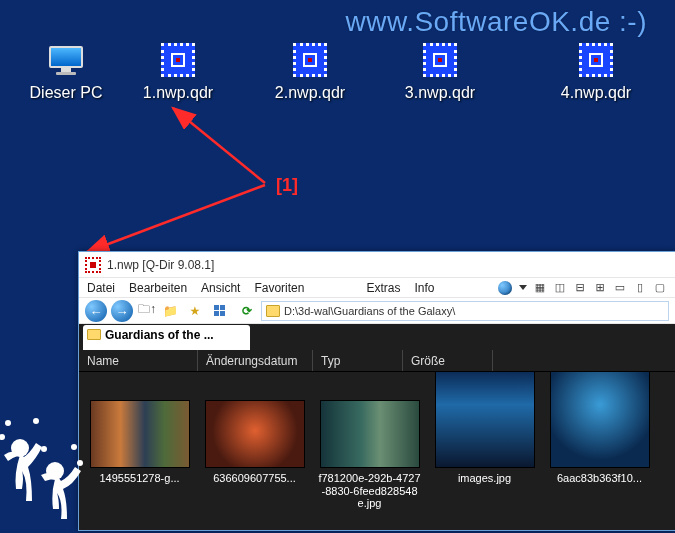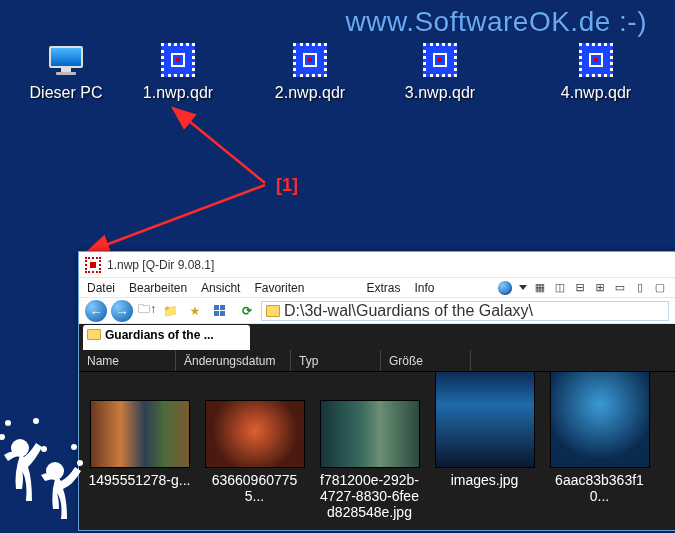--- a/index.html
+++ b/index.html
@@ -99,21 +99,21 @@
   .toolbar {
     height: 26px;
     display:flex; align-items:center; gap:4px;
     padding: 0 6px;
     border-bottom: 1px solid #e6e6e6;
   }
   .toolbar .tbtn { width:20px;height:20px;display:flex;align-items:center;justify-content:center;border-radius:2px;font-size:12px;color:#333;cursor:pointer;}
   .toolbar .nav-back,.toolbar .nav-fwd{width:22px;height:22px;border-radius:50%;background:radial-gradient(circle at 30% 30%,#7fc9ff,#0b5aa8);color:#fff;display:flex;align-items:center;justify-content:center;font-size:13px;}
   .toolbar .addr {
     flex:1; height:20px; border:1px solid #bcd4ee; background:#fff;
-    display:flex; align-items:center; padding:0 4px; font-size:16px; color:#333;
+    display:flex; align-items:center; padding:0 4px; font-size:11px; color:#333;
   }
   .toolbar .addr .folder { width:14px;height:12px;background:#ffd96b;border:1px solid #caa32b;border-radius:1px;margin-right:4px;}
   .toolbar .grid-ic{display:grid;grid-template:repeat(2,5px)/repeat(2,5px);gap:1px;}
   .toolbar .grid-ic span{background:#3b78c4;}
   .toolbar .refresh{color:#1a8f1a;font-weight:bold;}
 
   .tabbar {
     height: 26px; background:#1e1e1e;
     display:flex; align-items:flex-end; padding-left:4px;
   }
@@ -123,21 +123,21 @@
     font-size:12px; font-weight:bold;
     border-top-left-radius:3px;border-top-right-radius:3px;
     position:relative;
   }
   .tab .tfolder{position:absolute;left:4px;top:4px;width:14px;height:11px;background:#ffd96b;border:1px solid #caa32b;border-radius:1px;}
 
   .filepane { flex:1; background:#1e1e1e; color:#fff; overflow:hidden; display:flex; flex-direction:column; }
   .cols { height:22px; display:flex; align-items:center; background:#1e1e1e; border-bottom:1px solid #000; }
   .cols .col { font-size:12px; color:#ddd; padding:0 8px; border-right:1px solid #444; height:100%; display:flex;align-items:center; cursor:pointer;}
   .thumbs { flex:1; display:flex; gap:10px; padding:28px 8px 8px 8px; overflow:hidden; }
-  .thumb { width:105px; text-align:center; font-size:14px; color:#fff; }
+  .thumb { width:105px; text-align:center; font-size:11px; color:#fff; }
   .thumb .img { width:100px; height:68px; margin:0 auto 4px auto; background:#333 center/cover no-repeat; border:1px solid #000; }
   .thumb .fname { word-break:break-all; line-height:1.15; }
 
   .thumb.poster .img{height:98px;margin-top:-30px;}
 
   
   .silhouette { position:absolute; left:0; bottom:0; width:90px; height:140px; pointer-events:none; }
 
 </style>
 </head>
@@ -253,21 +253,21 @@
 
   <div class="tabbar">
     <div class="tab">
       <div class="tfolder"></div>
       <span>Guardians of the ...</span>
     </div>
   </div>
 
   <div class="filepane">
     <div class="cols" id="cols">
-        <div class="col" style="width: 97px;">Name</div>
+        <div class="col" style="width: 119px;">Name</div>
         <div class="col" style="width: 115px;">Änderungsdatum</div>
         <div class="col" style="width: 90px;">Typ</div>
         <div class="col" style="width: 90px;">Größe</div>
       </div>
     <div class="thumbs" id="thumbs">
         <div class="thumb">
           <div class="img" style="background:linear-gradient(90deg,#6b3a22 0%,#c97a3c 30%,#2d3f55 55%,#4e6b3a 75%,#7a5a32 100%)"></div>
           <div class="fname">1495551278-g...</div>
         </div>
         <div class="thumb">

